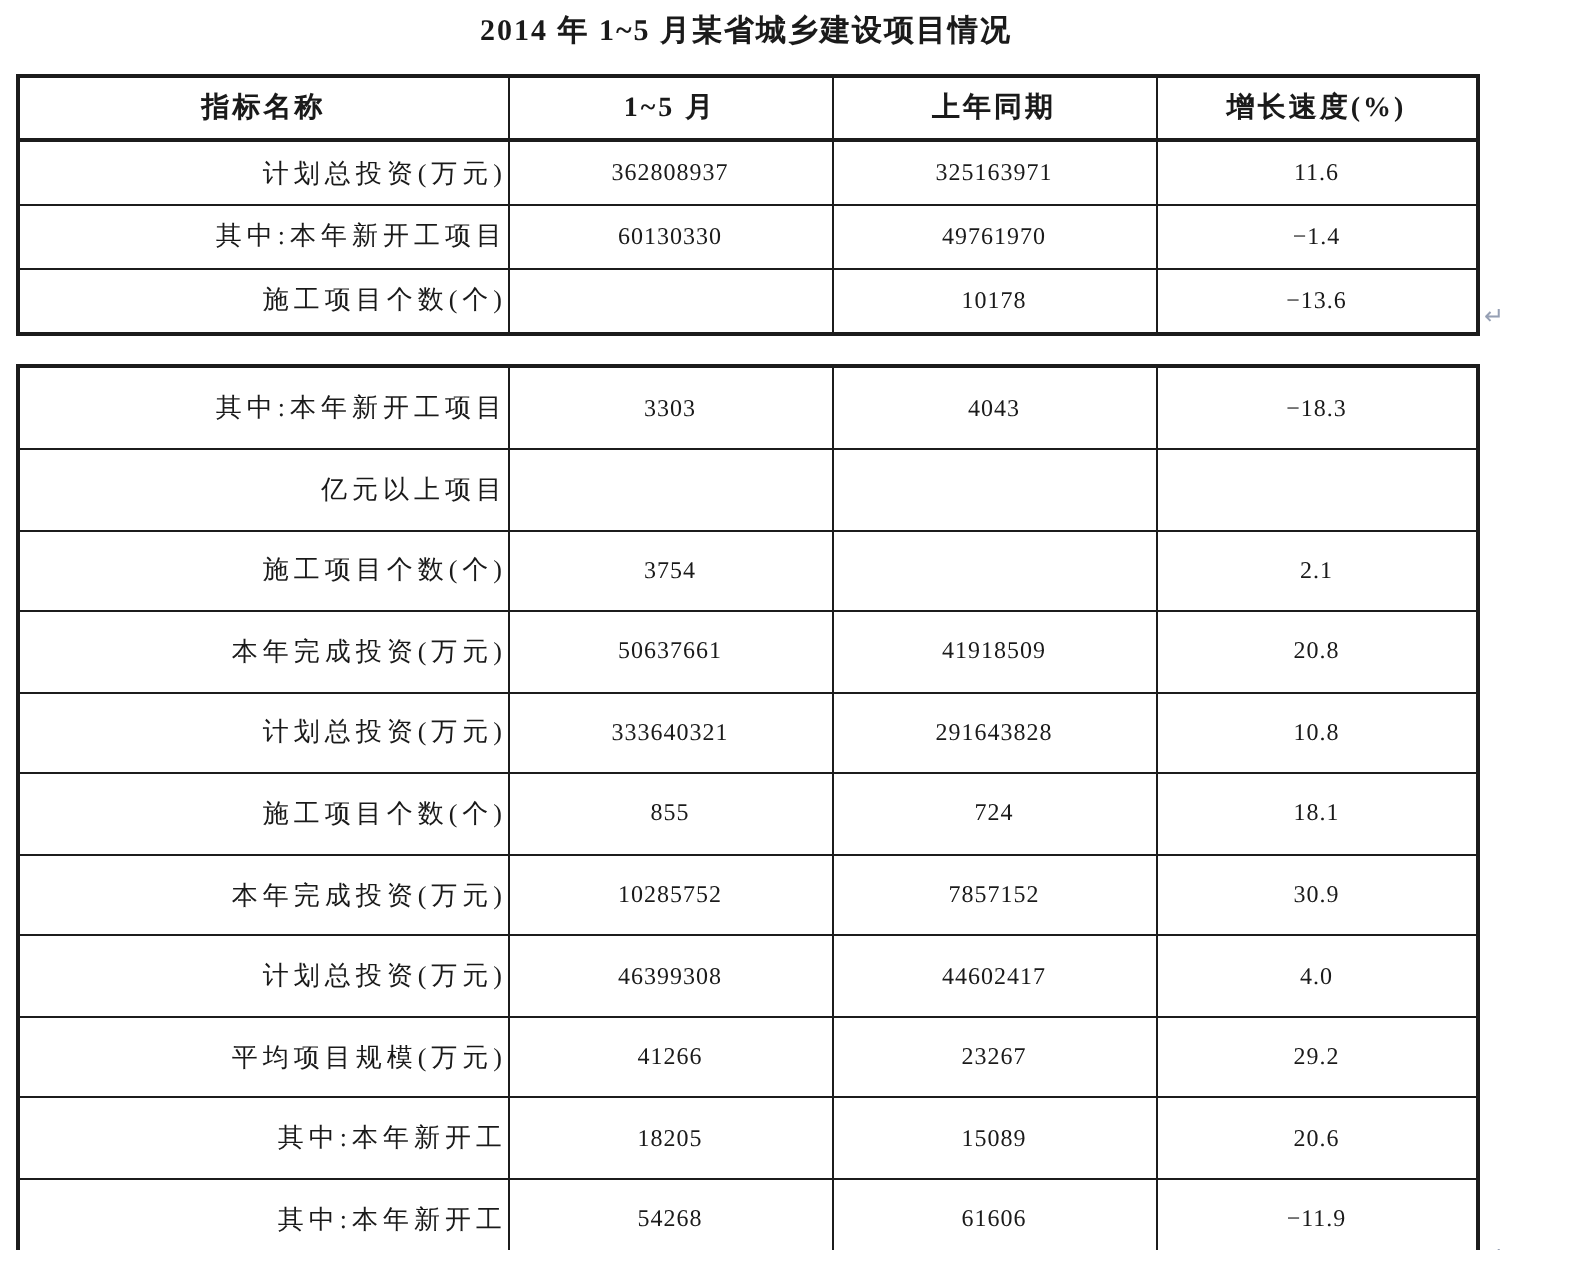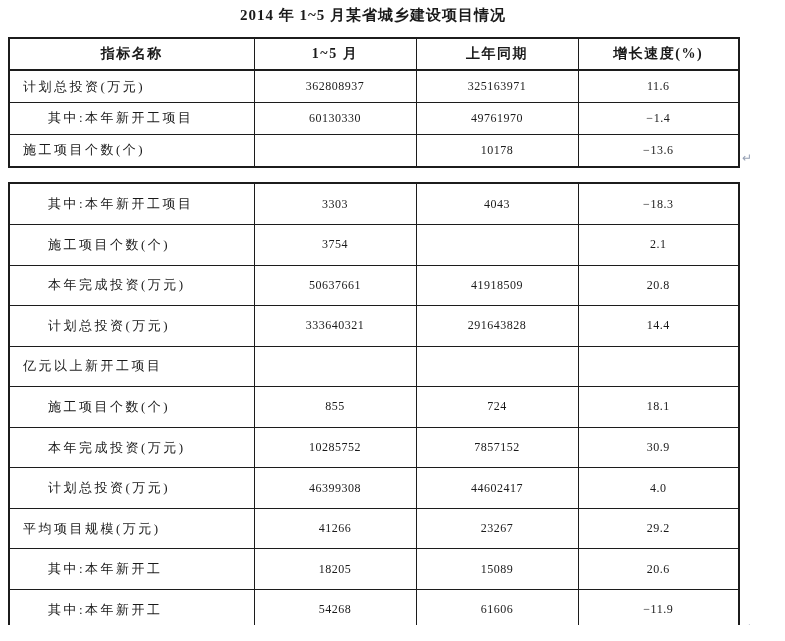--- a/index.html
+++ b/index.html
@@ -42,21 +42,21 @@
   }
   .tbl thead tr { border-bottom: 2px solid #1c1c1c; }
   .tbl th {
     font-size: 14px;
     font-weight: bold;
     text-align: center;
     letter-spacing: 1.5px;
     height: 30px;
   }
   td.lbl {
-    text-align: left;
+    text-align: right;
     padding-left: 13px;
     font-size: 13px;
     letter-spacing: 2.5px;
     font-weight: 500;
   }
   td.lbl.ind { padding-left: 38px; }
   td.num {
     text-align: center;
     font-size: 12px;
     letter-spacing: 0.5px;
@@ -124,42 +124,42 @@
         <col style="width:161px">
     </colgroup>
     <tbody>
         <tr>
           <td class="lbl ind">其中:本年新开工项目</td>
           <td class="num">3303</td>
           <td class="num">4043</td>
           <td class="num">−18.3</td>
         </tr>
         <tr>
+          <td class="lbl">亿元以上项目</td>
+          <td class="num"></td>
+          <td class="num"></td>
+          <td class="num"></td>
+        </tr>
+        <tr>
           <td class="lbl ind">施工项目个数(个)</td>
           <td class="num">3754</td>
           <td class="num"></td>
           <td class="num">2.1</td>
         </tr>
         <tr>
           <td class="lbl ind">本年完成投资(万元)</td>
           <td class="num">50637661</td>
           <td class="num">41918509</td>
           <td class="num">20.8</td>
         </tr>
         <tr>
           <td class="lbl ind">计划总投资(万元)</td>
           <td class="num">333640321</td>
           <td class="num">291643828</td>
-          <td class="num">14.4</td>
-        </tr>
-        <tr>
-          <td class="lbl">亿元以上新开工项目</td>
-          <td class="num"></td>
-          <td class="num"></td>
-          <td class="num"></td>
+          <td class="num">10.8</td>
         </tr>
         <tr>
           <td class="lbl ind">施工项目个数(个)</td>
           <td class="num">855</td>
           <td class="num">724</td>
           <td class="num">18.1</td>
         </tr>
         <tr>
           <td class="lbl ind">本年完成投资(万元)</td>
           <td class="num">10285752</td>

